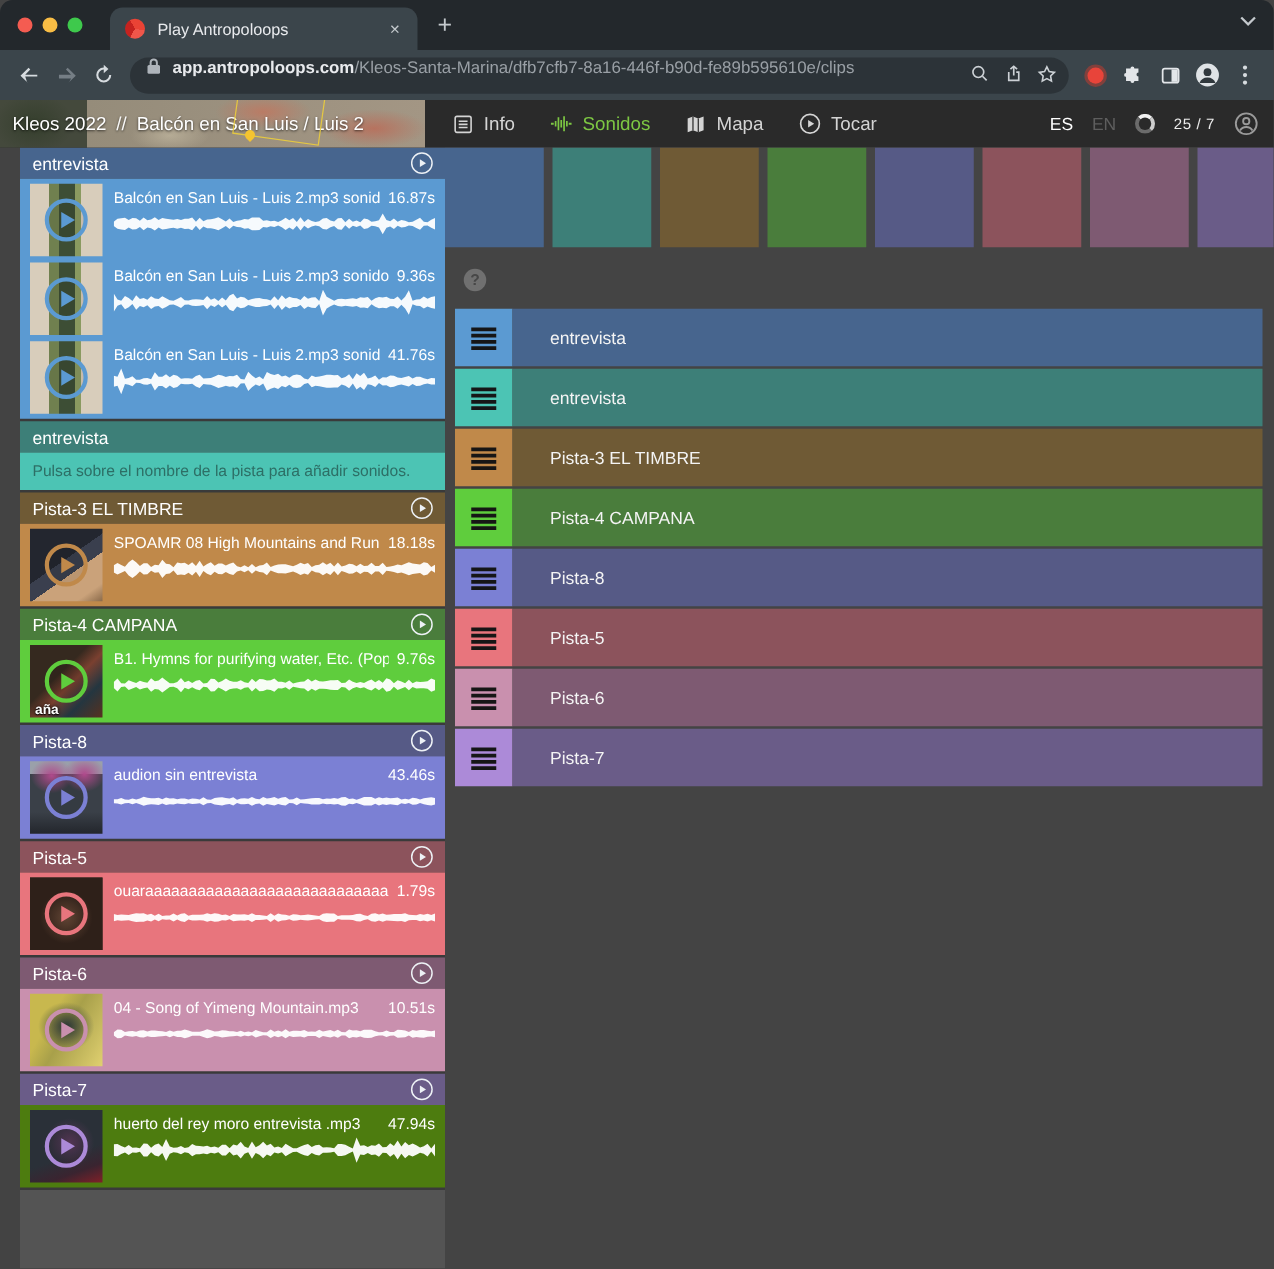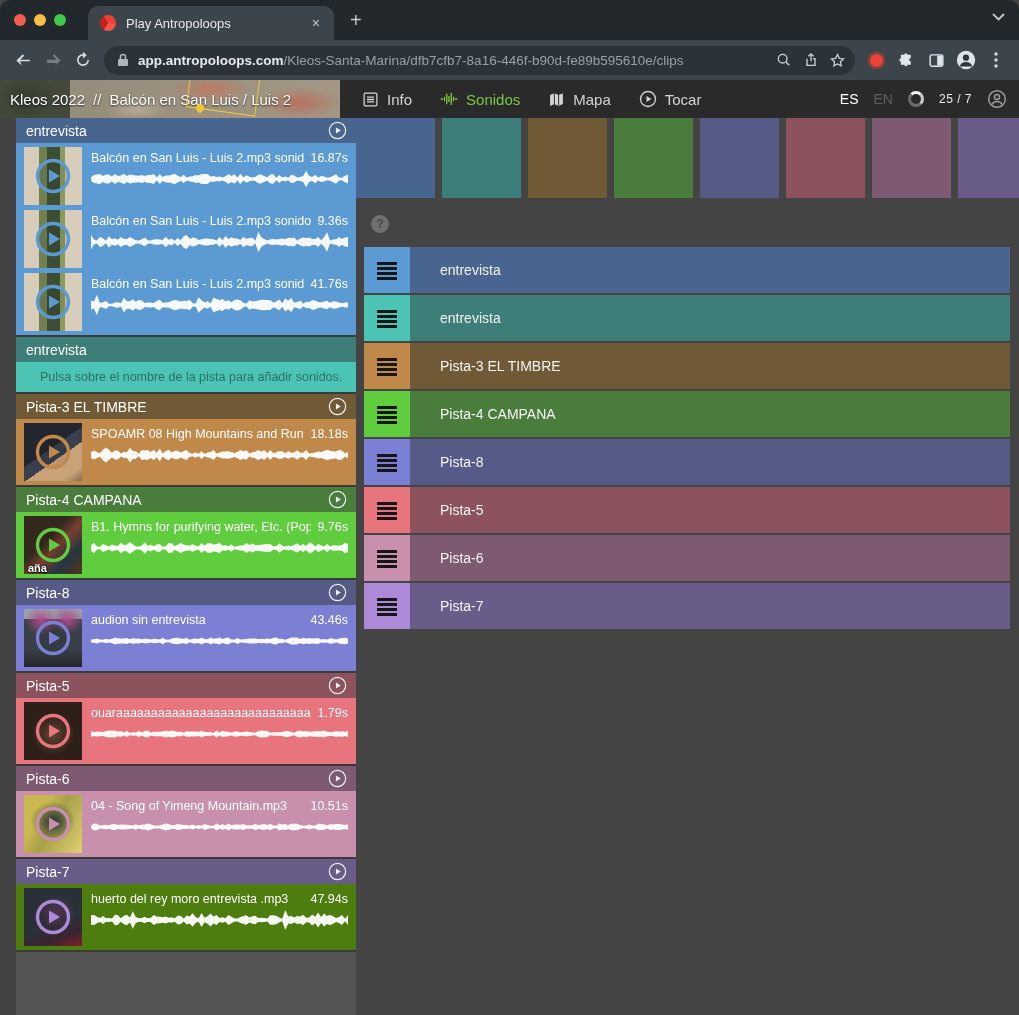--- a/index.html
+++ b/index.html
@@ -15,21 +15,21 @@
   .light.green { background:#3ec94c; }
   .tab { width:246px; height:34px; background:#3b454b; border-radius:10px 10px 0 0; display:flex; align-items:center; padding:0 10px 0 12px; margin-left:10px;justify-content:space-between; }
   .favicon { width:16px; height:16px; border-radius:50%; background:conic-gradient(from 210deg,#c5221f 0 120deg,#ea4335 120deg 250deg,#f0564a 250deg 360deg); flex:0 0 16px; }
   .tab-title { color:#e8eaed; font-size:13px; margin-left:10px; flex:1; white-space:nowrap; overflow:hidden; }
   .tab-close { color:#c4c9cd; font-size:14px; padding:2px 4px; }
   .newtab-btn { color:#c4c9cd; font-size:20px; font-weight:300; padding:0 0 10px 16px; line-height:1; }
   .tab-search { position:absolute; right:14px; top:13px; color:#c4c9cd; }
 
   .toolbar { height:40px; background:#3b454b; display:flex; align-items:center; padding:0 8px; }
   .tb-btn { width:30px; height:30px; display:flex; align-items:center; justify-content:center; border-radius:50%; flex:0 0 auto; }
-  .omnibox { flex:1; min-width:0; height:29px; background:#2c3338; border-radius:15px; display:flex; align-items:center; padding:0 4px 0 13px; margin:0 6px; }
+  .omnibox { flex:1; min-width:0; height:29px; background:#2c3338; border-radius:15px; display:flex; align-items:flex-start; padding:0 4px 0 13px; margin:0 6px; }
   .url-text { font-size:13.5px; margin-left:9px; white-space:nowrap; overflow:hidden; flex:1; }
   .url-text .domain { color:#e8eaed; font-weight:bold; }
   .url-text .path { color:#9aa0a6; }
   .om-btn { width:27px; height:27px; display:flex; align-items:center; justify-content:center; flex:0 0 auto; }
   .rec-dot { width:13px; height:13px; border-radius:50%; background:#e8443a; box-shadow:0 0 0 2.5px rgba(190,60,50,.55); }
 
   
   .app-header { height:38px; background:#2a2a2a; display:flex; align-items:center; }
   .crumb { width:340px; flex:0 0 340px; height:38px; position:relative; overflow:hidden; display:flex; align-items:center; gap:8px; padding-left:10px; color:#fff; font-size:15px;
     background:
@@ -54,21 +54,21 @@
   
   .content { display:flex; height:897px;padding-left:16px; }
   .sidebar { width:340px; flex:0 0 340px; background:#3a3a3a; display:flex; flex-direction:column; overflow:hidden; }
   .main { flex:1; min-width:0; display:flex; flex-direction:column; background:#444444; overflow:hidden; }
 
   
   .track-section { margin-bottom:2px; flex:0 0 auto; }
   .ts-head { height:25px; display:flex; align-items:center; padding:0 9px 0 10px; color:#fff; font-size:14px; }
   .ts-play { margin-left:auto; width:19px; height:19px; color:#edf1f5; display:flex; }
   .ts-clips { padding:4px 8px; display:flex; flex-direction:column; gap:5px; }
-  .ts-msg { padding:4px 2px; font-size:12.5px; color:#2d6f66;margin-left:14px; }
+  .ts-msg { padding:4px 2px; font-size:12.5px; color:#2d6f66; }
   .clip { display:flex; gap:9px; }
   .clip-thumb { width:58px; height:58px; flex:0 0 58px; position:relative; display:flex; align-items:center; justify-content:center; }
   .thumb-play { width:36px; height:36px; display:flex; }
   .thumb-caption { position:absolute; left:4px; bottom:0; font-size:11px; font-weight:bold; color:#fff; text-shadow:0 0 3px #000,0 1px 1px #000; }
   .clip-body { flex:1; min-width:0; padding-top:4px; }
   .clip-line { display:flex; gap:6px; font-size:12.5px; color:#fff; }
   .clip-title { flex:1; white-space:nowrap; overflow:hidden; }
   .clip-wave { width:100%; height:22px; margin-top:3px; display:block; }
   .sidebar-filler { flex:1; background:#545454; }
 

